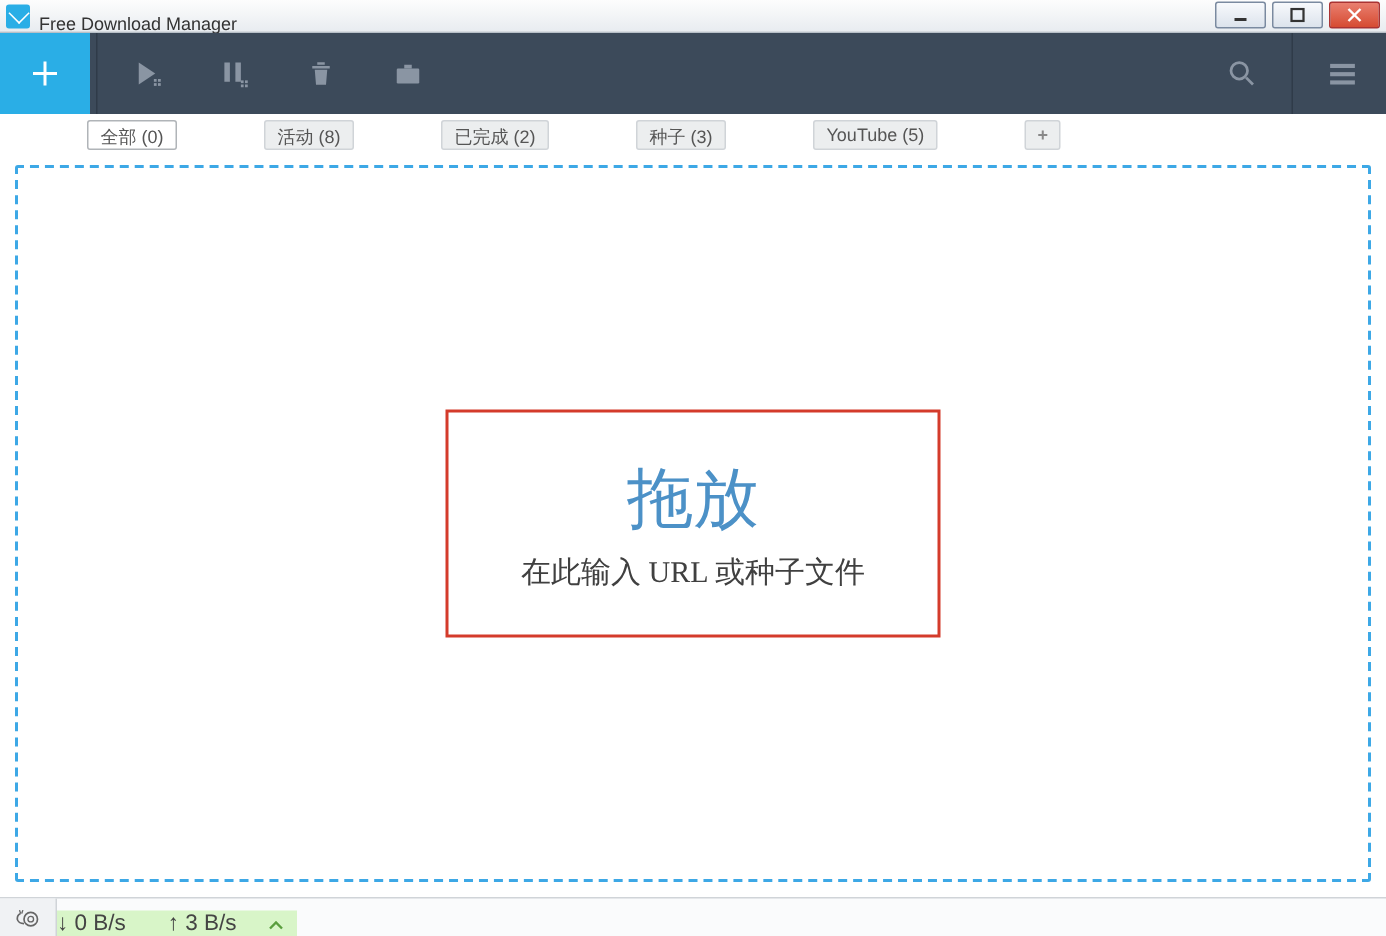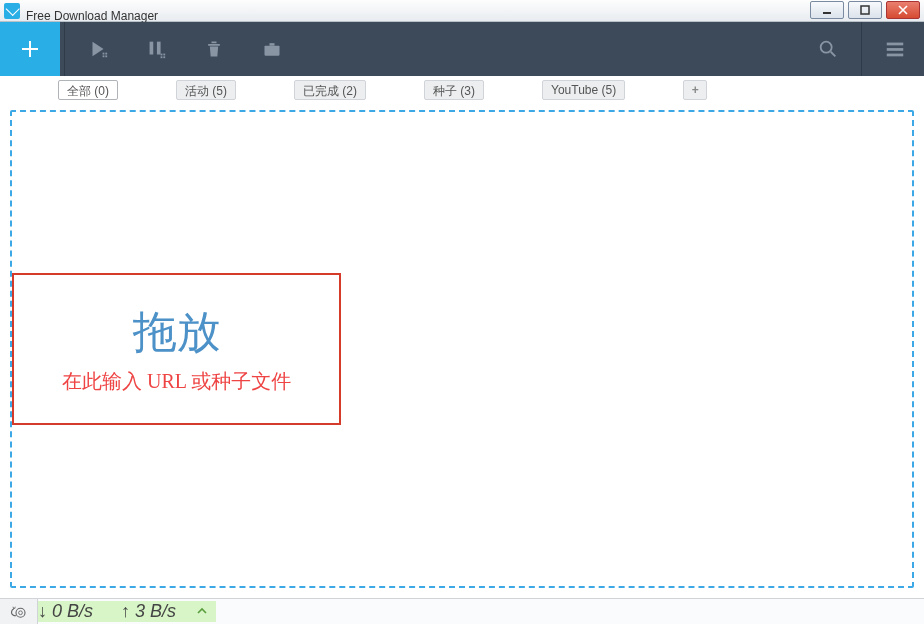--- a/index.html
+++ b/index.html
@@ -25,27 +25,27 @@
     .toolbar .spacer { flex: 1; }
     
     
     .tabsrow { height: 24px; padding: 4px 10px 0 10px; display: flex; gap: 10px; font-size: 12px; color: #555; }
     .tab { background: #eceeef; border: 1px solid #d0d4d8; padding: 2px 8px; border-radius: 2px; cursor: pointer; margin-left: 48px; }
     .tab.active { background: #fff; border-color: #b0b4b8; }
     .tab.add { width: 24px; text-align: center; padding: 2px 0; font-weight: bold; color:#888; }
     
     
     .main { flex: 1; padding: 10px; }
-    .droparea { width: 100%; height: 100%; border: 2px dashed #3da8e6; border-radius: 2px; display: flex; align-items: center; justify-content: flex-start; background: #fff; }
+    .droparea { width: 100%; height: 100%; border: 2px dashed #3da8e6; border-radius: 2px; display: flex; align-items: center; justify-content: center; background: #fff; }
     .droparea .inner { border: 2px solid #d43b2b; padding: 28px 48px; text-align: center; }
     .droparea .title { color: #4c91c7; font-size: 44px; font-family: "SimSun", serif; }
-    .droparea .sub { color: #ef4444; font-size: 20px; margin-top: 6px; font-family: "SimSun", serif; }
+    .droparea .sub { color: #404040; font-size: 20px; margin-top: 6px; font-family: "SimSun", serif; }
     
     
-    .statusbar { height: 26px; border-top: 1px solid #d0d4d8; display: flex; align-items: center; font-size: 18px; color: #444; background: #fafbfc; font-style: italic; }
+    .statusbar { height: 26px; border-top: 1px solid #d0d4d8; display: flex; align-items: flex-end; font-size: 15px; color: #444; background: #fafbfc; }
     .statusbar .snail { width: 38px; height: 100%; border-right: 1px solid #d0d4d8; display:flex; align-items:center; justify-content:center; background:#f0f2f4; cursor:pointer; }
     .statusbar .green-seg { background: #d8f5c8; padding-right: 40px; display:flex; align-items:center; gap: 28px; position:relative; }
     .statusbar .chev { position:absolute; right:8px; top:4px; }
   </style>
 </head>
 <body>
 
 <div class="titlebar">
   <div class="app-icon"></div>
   <div class="title-text">Free Download Manager</div>
@@ -117,21 +117,21 @@
     <svg width="22" height="22" viewBox="0 0 24 24">
         <rect x="3" y="5" width="18" height="3"></rect>
         <rect x="3" y="11" width="18" height="3"></rect>
         <rect x="3" y="17" width="18" height="3"></rect>
       </svg>
   </div>
 </div>
 
 <div class="tabsrow">
   <div class="tab active">全部 (0)</div>
-  <div class="tab">活动 (5)</div>
+  <div class="tab">活动 (8)</div>
   <div class="tab">已完成 (2)</div>
   <div class="tab">种子 (3)</div>
   <div class="tab">YouTube (5)</div>
   <div class="tab add">+</div>
 </div>
 
 <div class="main">
   <div class="droparea">
     <div class="inner">
       <div class="title">拖放</div>

